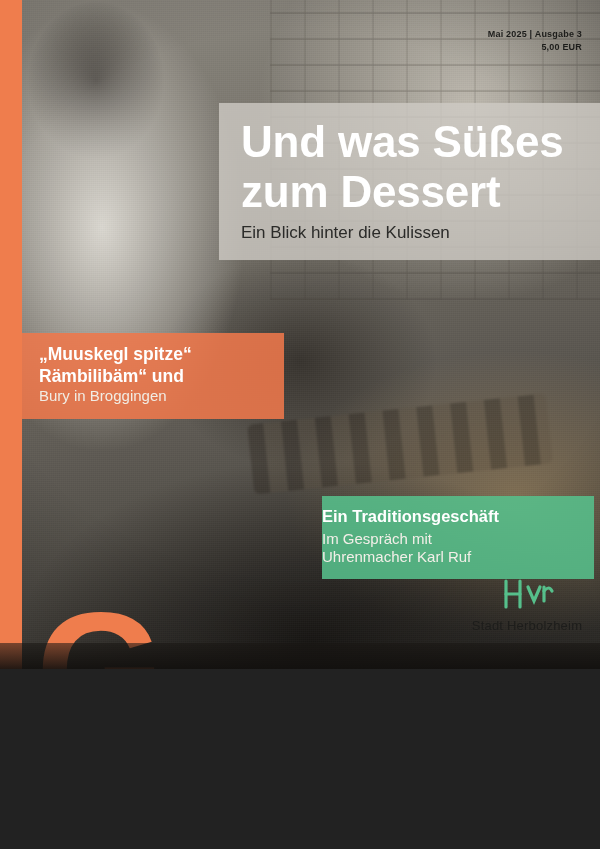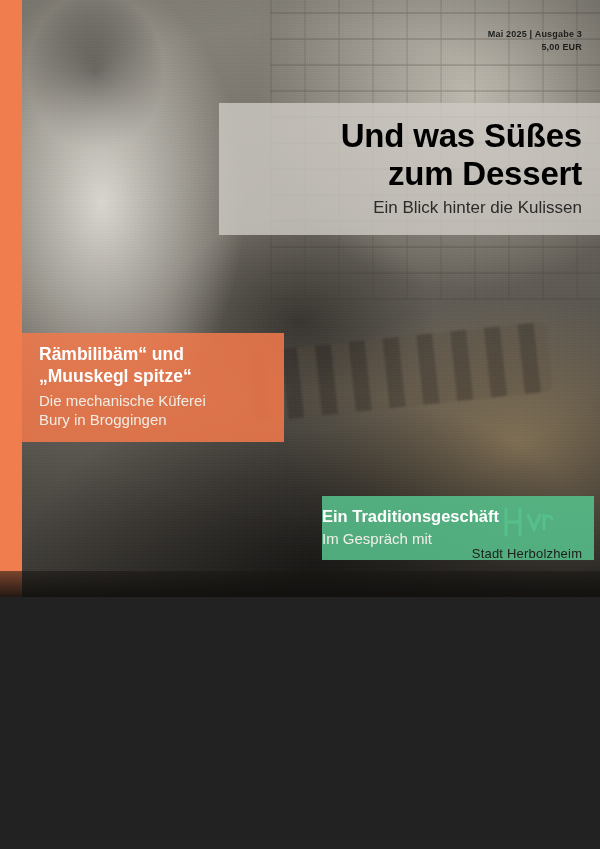--- a/index.html
+++ b/index.html
@@ -3,21 +3,21 @@
 <meta charset="utf-8">
 <style>
   html, body {
     margin: 0;
     padding: 0;
     background: #222;
   }
   .page {
     position: relative;
     width: 600px;
-    height: 597px;
+    height: 669px;
     overflow: hidden;
     font-family: "Liberation Sans", sans-serif;
     background: #7d7a74;
   }
 
   
   .photo {
     position: absolute;
     inset: 0;
     background:
@@ -93,34 +93,33 @@
   .block-main {
     position: absolute;
     left: 219px;
     top: 103px;
     width: 381px;
     padding: 14px 18px 16px 22px;
     box-sizing: border-box;
     background: rgba(206,203,196,0.80);
   }
   .block-main .h1 {
-    font-size: 33px;
+    font-size: 44px;
     line-height: 1.14;
     font-weight: 700;
-    color: #000000;
-    text-align: right;
+    color: #ffffff;
+    text-align: left;
     letter-spacing: -0.2px;
   }
   .block-main .sub {
     margin-top: 5px;
     font-size: 17px;
     line-height: 1.28;
     font-weight: 400;
     color: #2b2b29;
-    text-align: right;
   }
 
   
   .block-orange {
     position: absolute;
     left: 22px;
     top: 333px;
     width: 262px;
     padding: 11px 14px 13px 17px;
     box-sizing: border-box;
@@ -265,29 +264,29 @@
     <div>5,00 EUR</div>
   </div>
 
   <div class="block-main">
     <div class="h1">Und was Süßes</div>
     <div class="h1">zum Dessert</div>
     <div class="sub">Ein Blick hinter die Kulissen</div>
   </div>
 
   <div class="block-orange">
+    <div class="t">„Muuskegl spitze“</div>
     <div class="t">Rämbilibäm“ und</div>
-    <div class="t">„Muuskegl spitze“</div>
-    <div class="d">Die mechanische Küferei</div>
     <div class="d" style="margin-top:0">Bury in Broggingen</div>
   </div>
 
   <div class="block-green">
     <div class="t">Ein Traditionsgeschäft</div>
     <div class="d">Im Gespräch mit</div>
+    <div class="d" style="margin-top:0">Uhrenmacher Karl Ruf</div>
   </div>
 
   <div class="masthead">
     <div class="big-g">G</div>
     <div class="mast-line2">ESCHICHTEN</div>
     <div class="mast-tag">aus Herbolzheim und den Ortsteilen</div>
   </div>
 
   <div class="logo">
     <span class="logo-mark">

